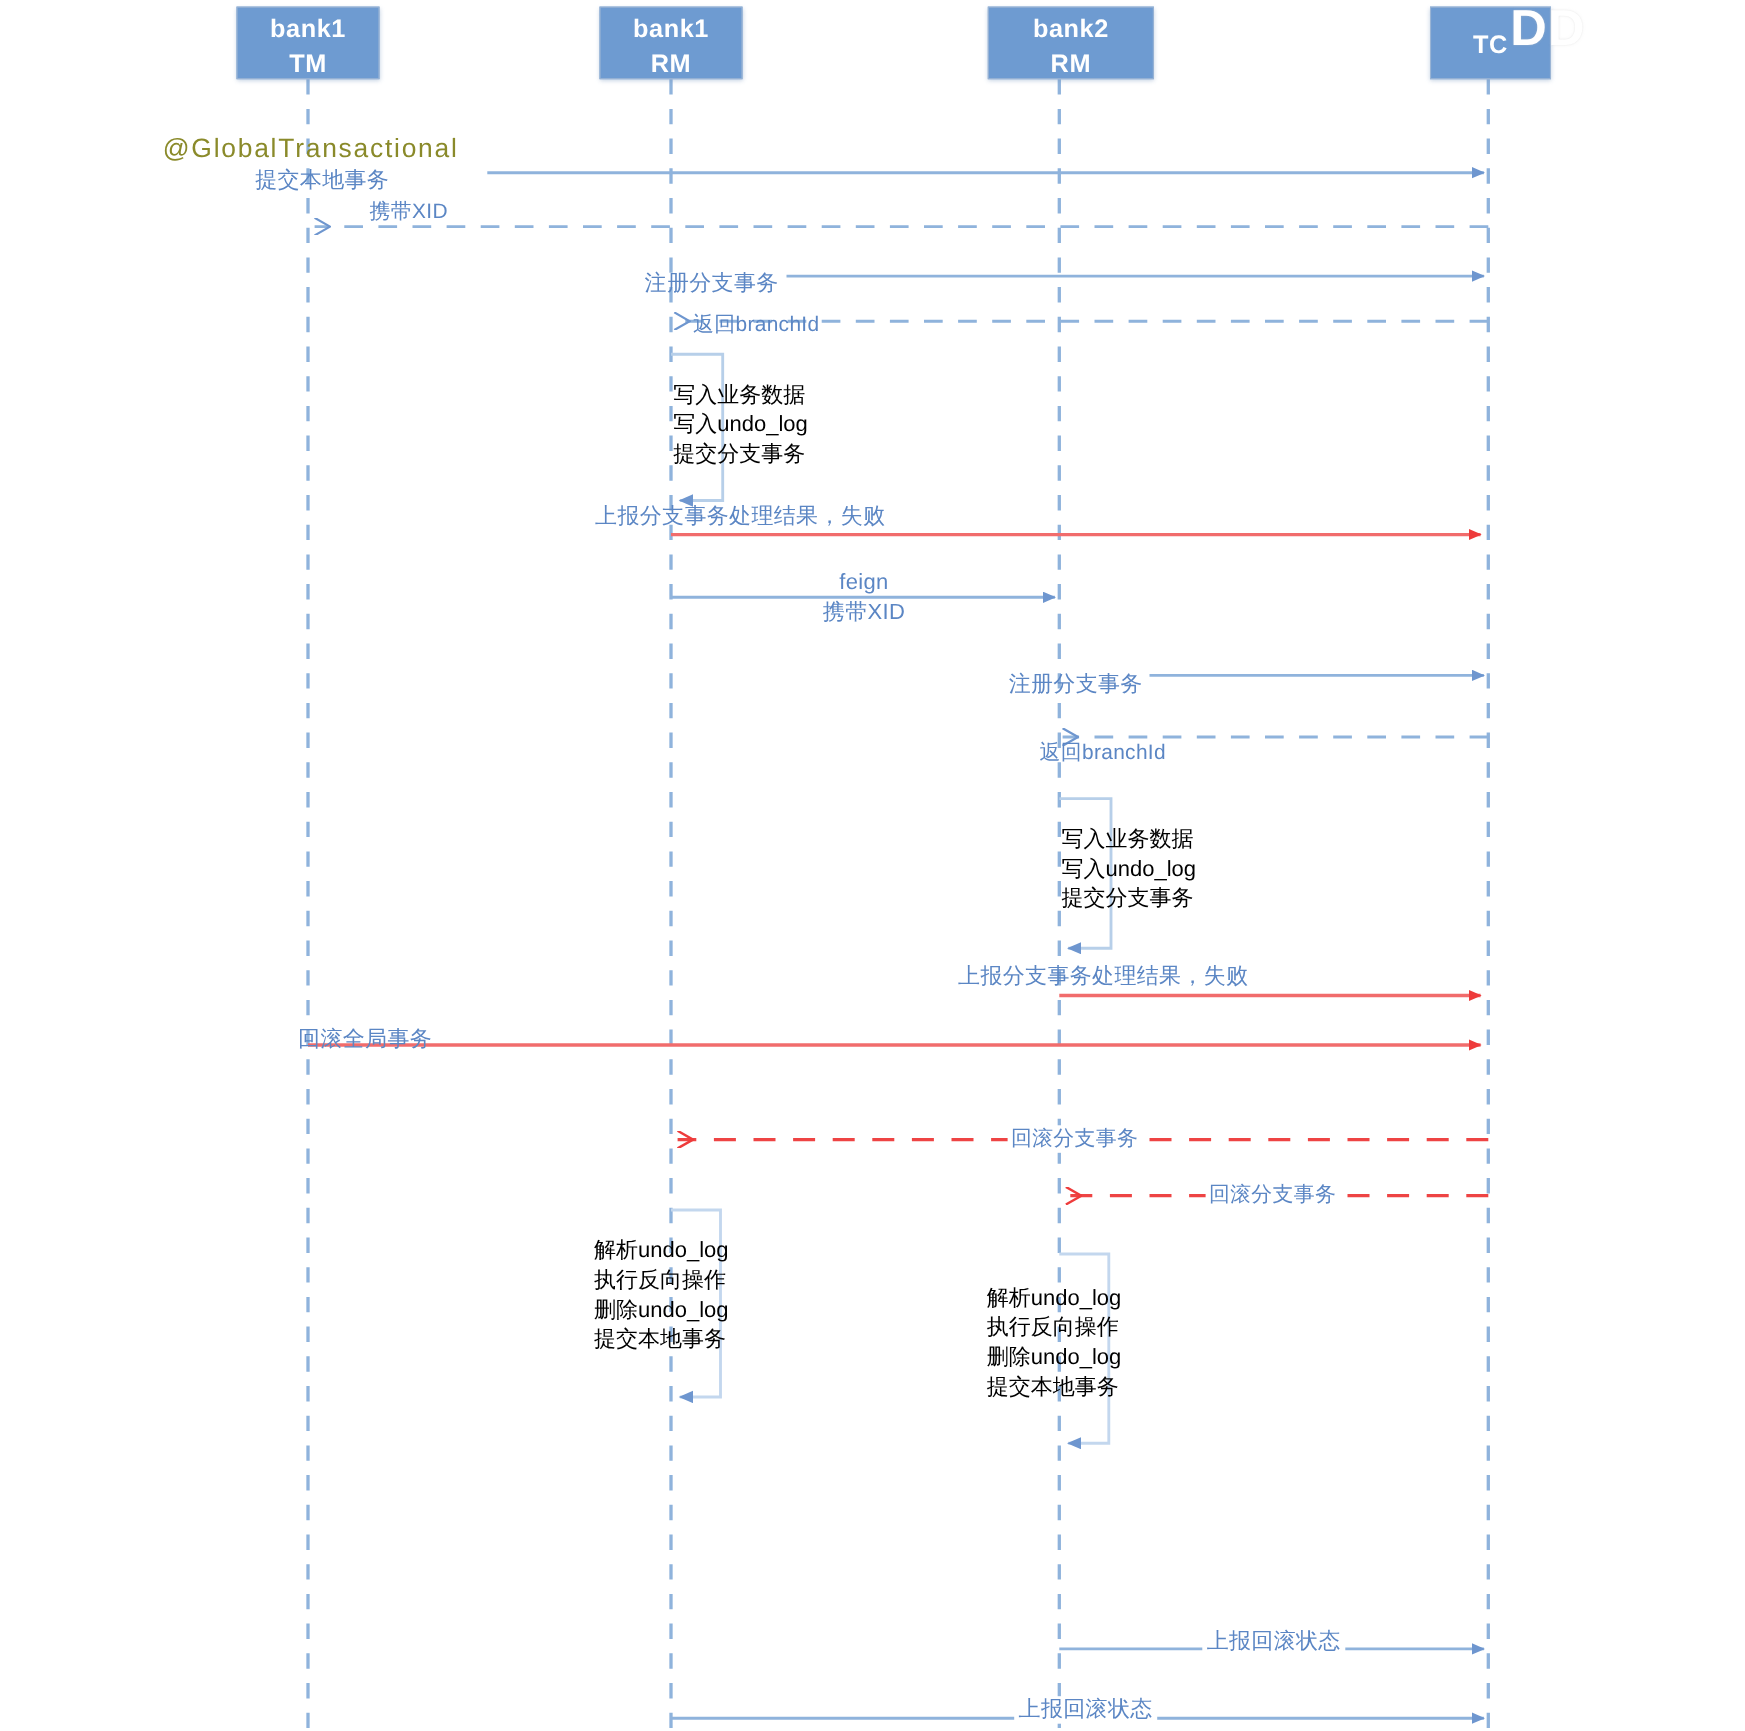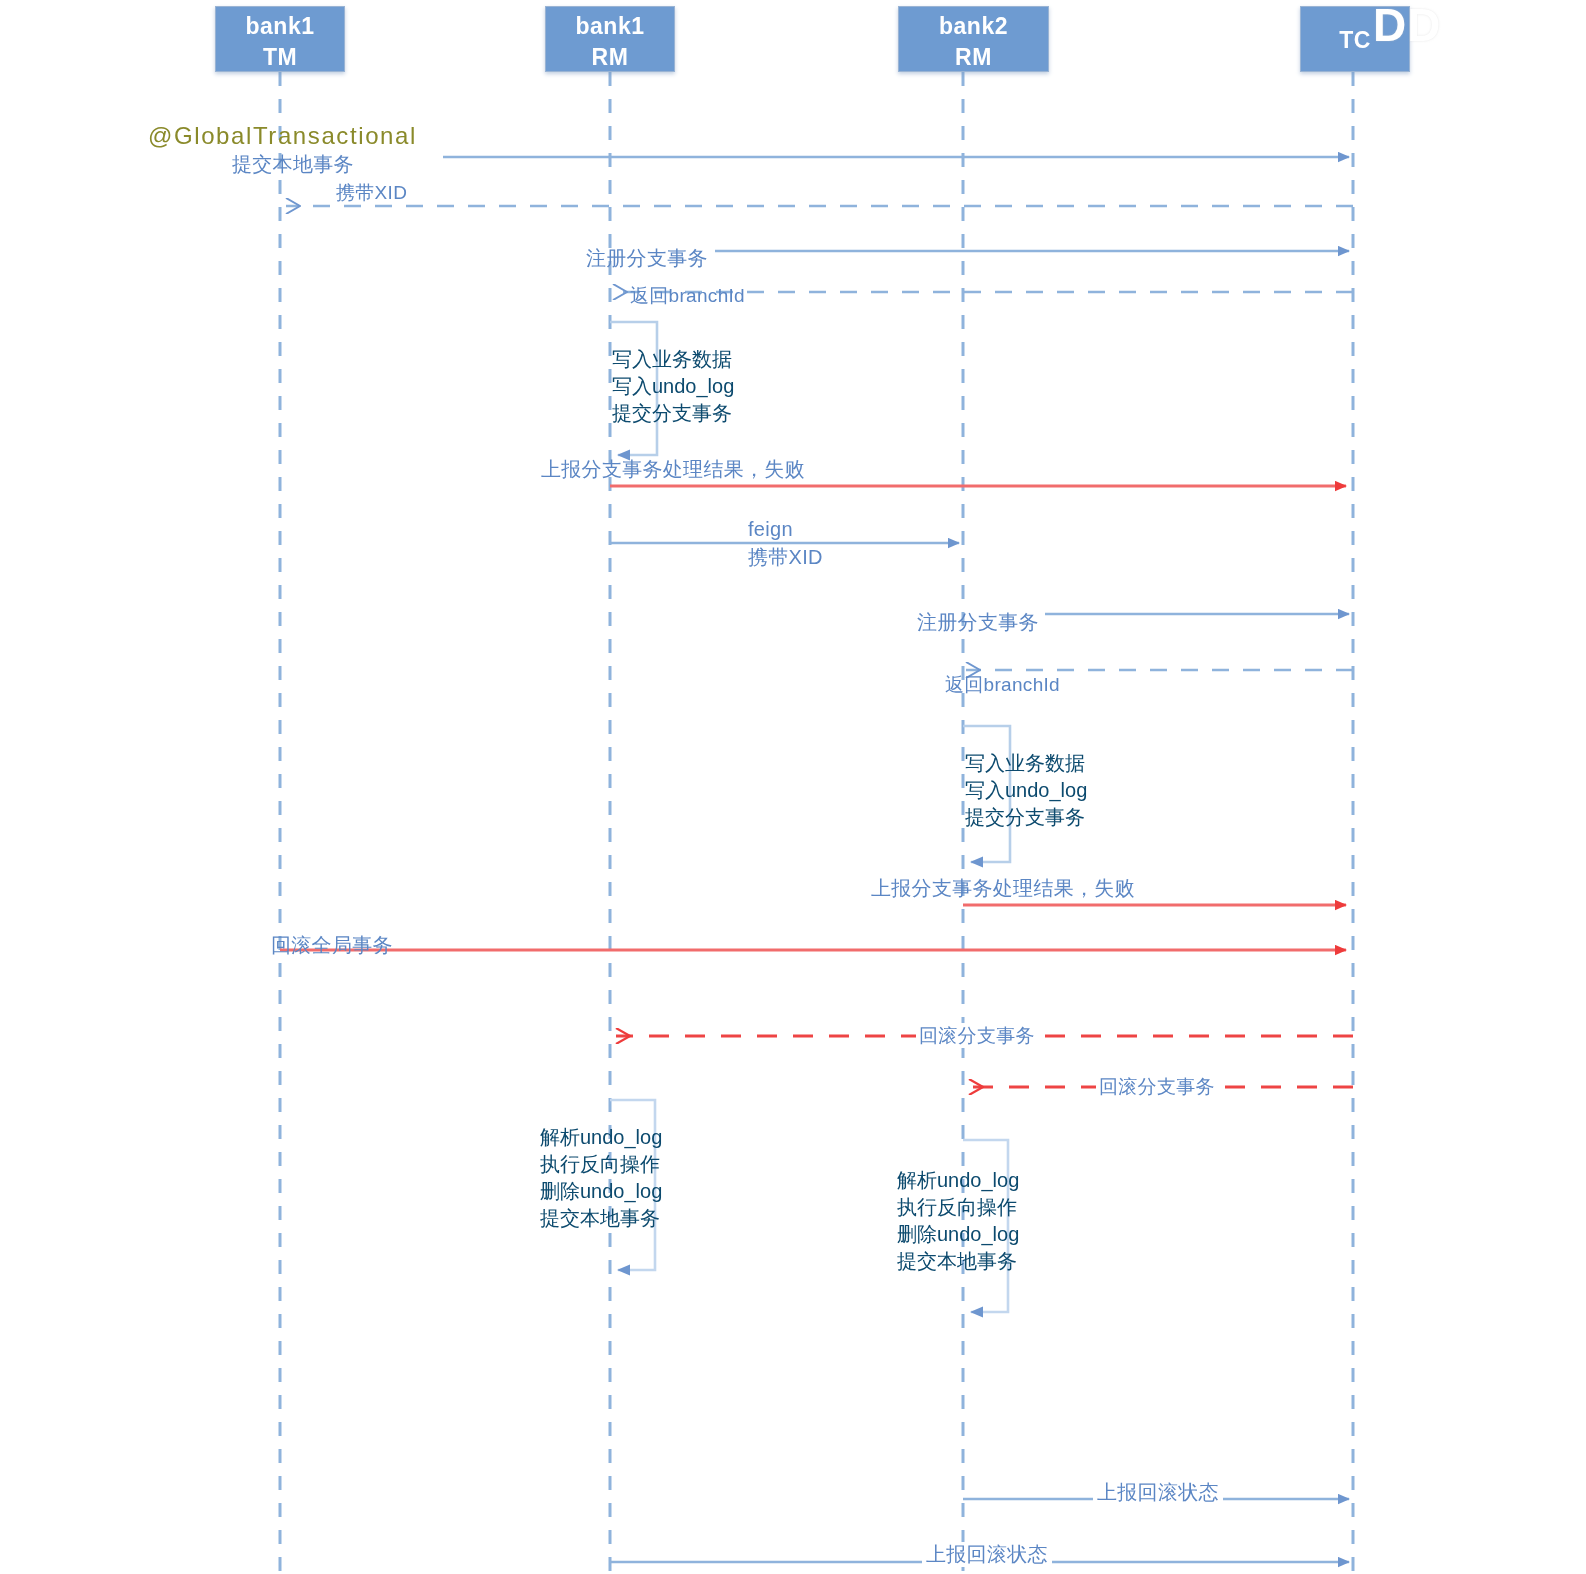--- a/index.html
+++ b/index.html
@@ -62,21 +62,21 @@
     position: absolute;
     color: #8a8a2a;
     font-family: Liberation Sans, sans-serif;
     font-size: 24px;
     line-height: 27px;
     letter-spacing: 1.6px;
     white-space: pre;
   }
   .selfblock {
     position: absolute;
-    color: #0c4a6e;
+    color: #000000;
     font-size: 20px;
     line-height: 27px;
     white-space: pre;
   }
 </style>
 </head>
 <body>
 
 <div id="stage">
 
@@ -164,21 +164,21 @@
 
   <div class="watermark" style="left:1373px; top:2px;">DD</div>
 
   <div class="anno-mono" style="left:148px; top:122px;">@GlobalTransactional</div>
 
   <div class="msg-label" style="left:232px; top:152px;">提交本地事务</div>
   <div class="msg-label small" style="left:336px; top:180px;">携带XID</div>
   <div class="msg-label" style="left:586px; top:246px;">注册分支事务</div>
   <div class="msg-label small" style="left:630px; top:283px;">返回branchId</div>
   <div class="msg-label" style="left:541px; top:457px;">上报分支事务处理结果，失败</div>
-  <div class="msg-label" style="left:748px; top:515px; line-height:28px;">feign
+  <div class="msg-label" style="left:748px; top:515px; text-align:center; line-height:28px;">feign
 携带XID</div>
   <div class="msg-label" style="left:917px; top:610px;">注册分支事务</div>
   <div class="msg-label small" style="left:945px; top:672px;">返回branchId</div>
   <div class="msg-label" style="left:871px; top:876px;">上报分支事务处理结果，失败</div>
   <div class="msg-label" style="left:271px; top:933px;">回滚全局事务</div>
   <div class="msg-label small" style="left:916px; top:1023px; background:#ffffff; padding:0 3px;">回滚分支事务</div>
   <div class="msg-label small" style="left:1096px; top:1074px; background:#ffffff; padding:0 3px;">回滚分支事务</div>
   <div class="msg-label" style="left:1093px; top:1480px; background:#ffffff; padding:0 4px;">上报回滚状态</div>
   <div class="msg-label" style="left:922px; top:1542px; background:#ffffff; padding:0 4px;">上报回滚状态</div>
 

